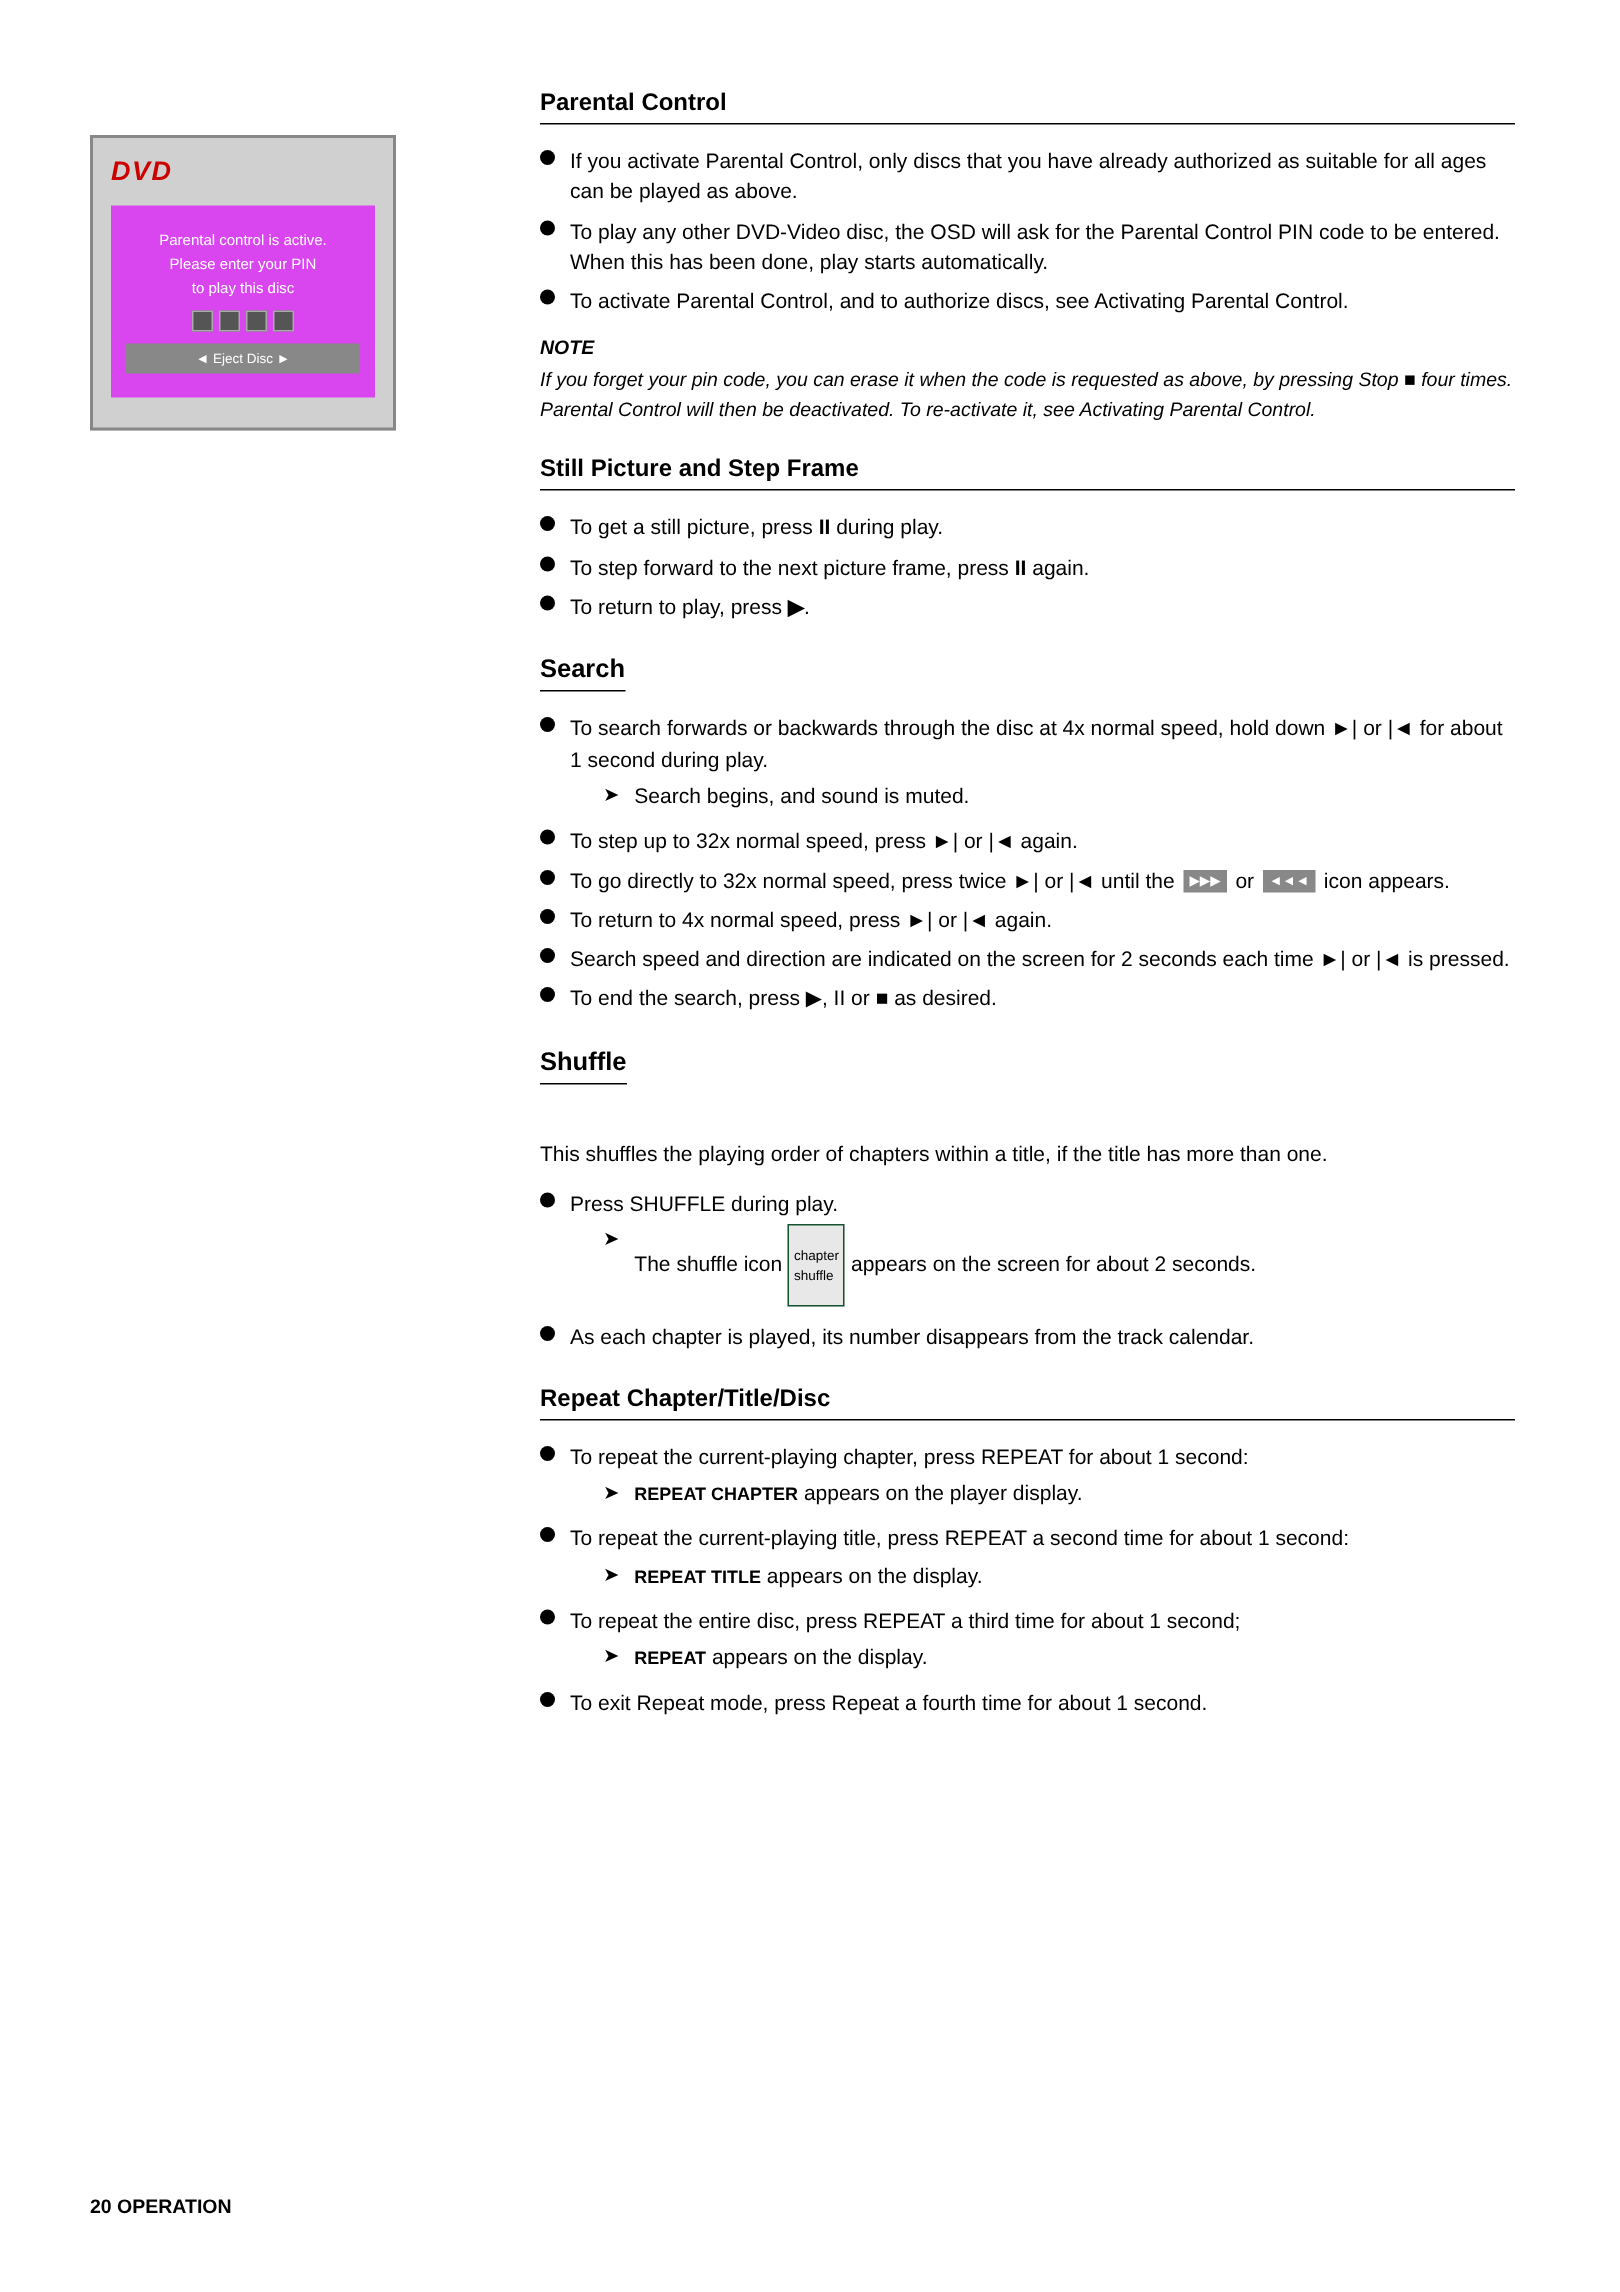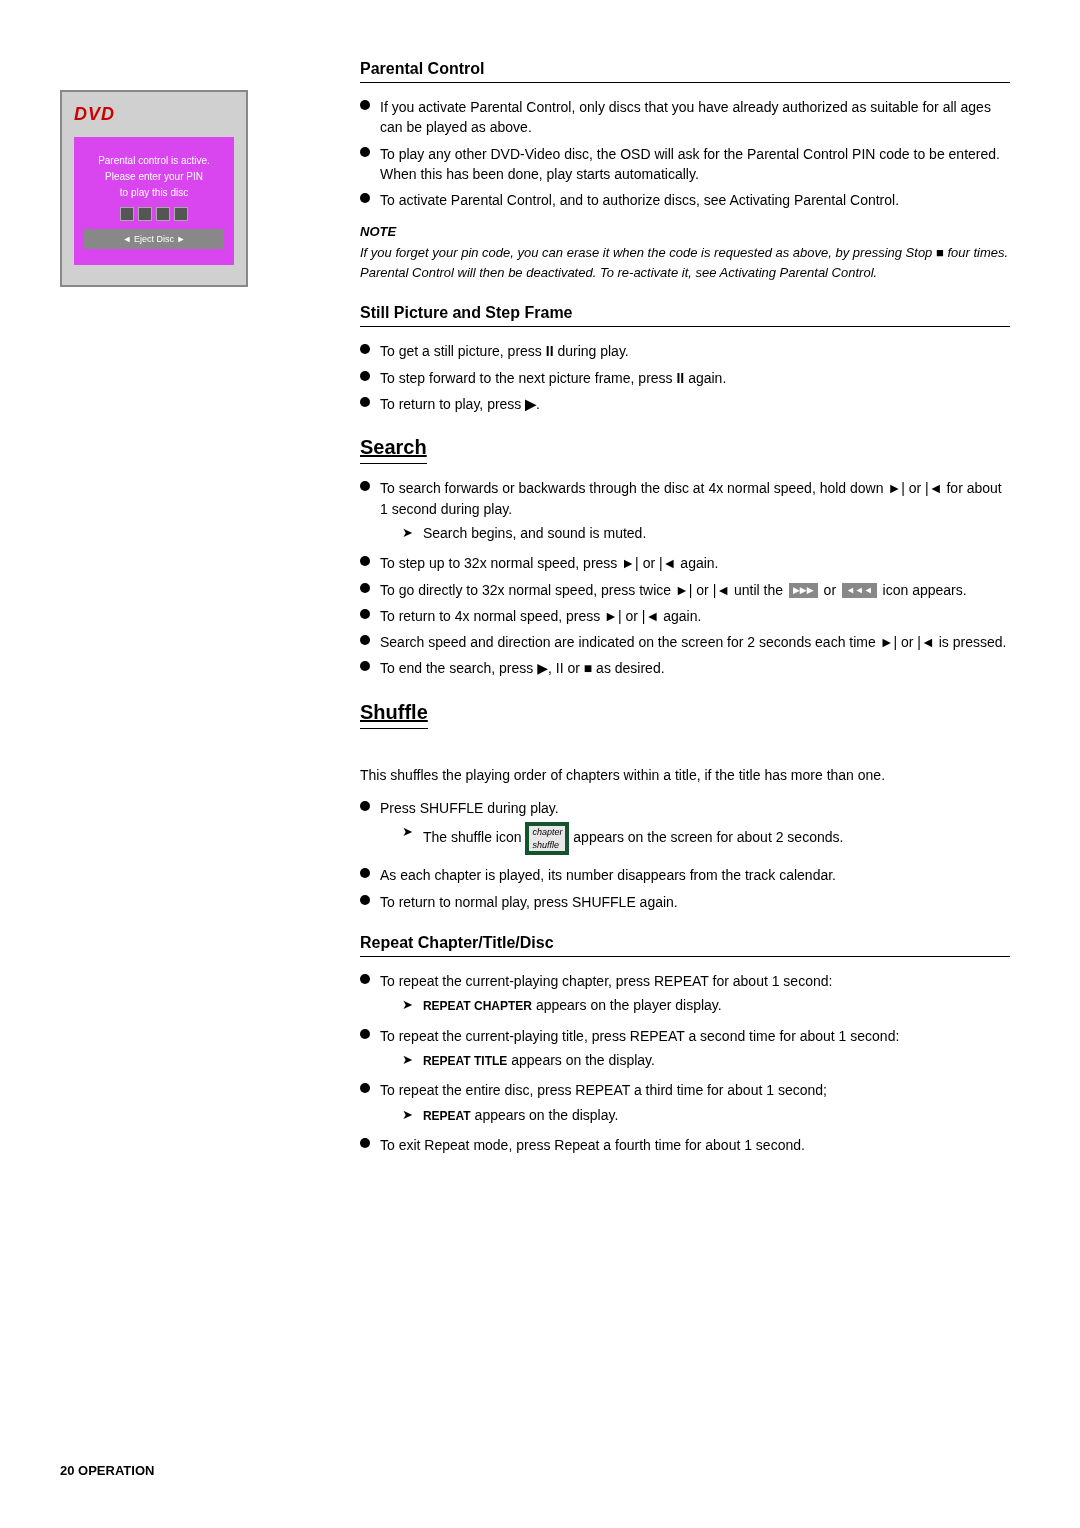--- a/index.html
+++ b/index.html
@@ -26,21 +26,21 @@
       padding-top: 30px;
     }
     .right-column {
       flex: 1;
       padding-left: 20px;
     }
     
     .dvd-screen {
       border: 2px solid #888;
       background: #d0d0d0;
-      width: 188px;
+      width: 204px;
       padding: 12px;
     }
     .dvd-logo {
       font-weight: bold;
       font-size: 18px;
       color: #cc0000;
       font-style: italic;
       letter-spacing: 1px;
       margin-bottom: 12px;
     }
@@ -77,27 +77,26 @@
     
     .section-heading {
       font-size: 16px;
       font-weight: bold;
       border-bottom: 1.5px solid #000;
       padding-bottom: 4px;
       margin-bottom: 14px;
       margin-top: 0;
     }
     .section-heading-short {
-      font-size: 20px;
+      font-size: 17px;
       font-weight: bold;
       border-bottom: 1.5px solid #000;
       padding-bottom: 4px;
       margin-bottom: 14px;
       display: inline-block;
-      text-decoration: underline;
     }
 
     
     .bullet-list {
       list-style: none;
       margin-bottom: 14px;
     }
     .bullet-list li {
       display: flex;
       align-items: flex-start;
@@ -153,27 +152,26 @@
     }
 
     
     .section {
       margin-bottom: 22px;
     }
 
     
     .icon-badge {
       display: inline-block;
-      border: 4px solid #14532d;
-      padding: 0px 3px;
+      border: 1px solid #14532d;
+      padding: 14px 3px;
       font-size: 9px;
       background: #e8e8e8;
       line-height: 1.4;
       vertical-align: middle;
-      font-style: italic;
     }
     .fast-forward-icon {
       display: inline-block;
       background: #888;
       color: #fff;
       font-size: 9px;
       padding: 1px 4px;
       vertical-align: middle;
       margin: 0 2px;
     }
@@ -322,24 +320,20 @@
                 <span class="bullet-arrow">➤</span>
                 <span>The shuffle icon <span class="icon-badge">chapter<br>shuffle</span> appears on the screen for about 2 seconds.</span>
               </li>
             </ul>
           </span>
         </li>
         <li>
           <span class="bullet-circle"></span>
           <span class="bullet-content">As each chapter is played, its number disappears from the track calendar.</span>
         </li>
-        <li>
-          <span class="bullet-circle"></span>
-          <span class="bullet-content">To return to normal play, press SHUFFLE again.</span>
-        </li>
       </ul>
     </div>
 
     <div class="section">
       <div class="section-heading">Repeat Chapter/Title/Disc</div>
       <ul class="bullet-list">
         <li>
           <span class="bullet-circle"></span>
           <span class="bullet-content">
             To repeat the current-playing chapter, press REPEAT for about 1 second:

